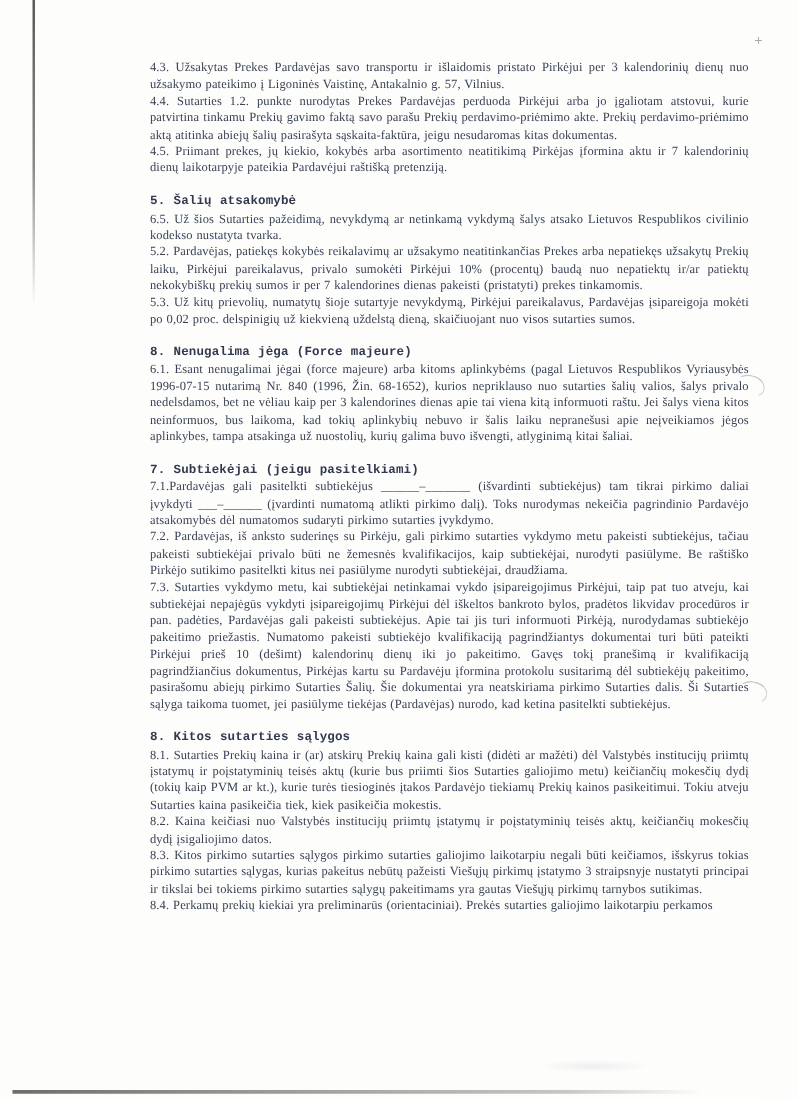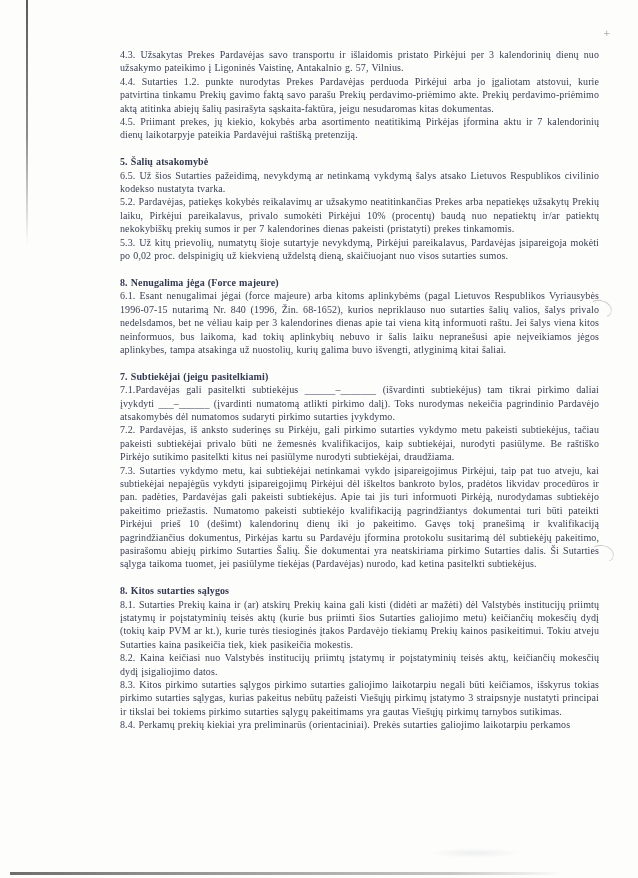--- a/index.html
+++ b/index.html
@@ -24,20 +24,21 @@
     text-align: justify;
     letter-spacing: 0.1px;
     word-spacing: 0.5px;
     margin-left: 23px;
   }
   .text-block p { margin: 0; }
   .text-block p.heading {
     font-weight: bold;
     color: #323850;
     margin-top: 13.4px;
+    font-family: Liberation Mono, monospace;
   }
   
   .left-edge-line {
     position: absolute;
     left: 26px; top: 0;
     width: 2px; height: 245px;
     background: linear-gradient(to bottom, #5a5a5a, #8c8c8c 55%, rgba(160,160,160,0) 100%);
   }
   .bottom-scan-bar {
     position: absolute;

